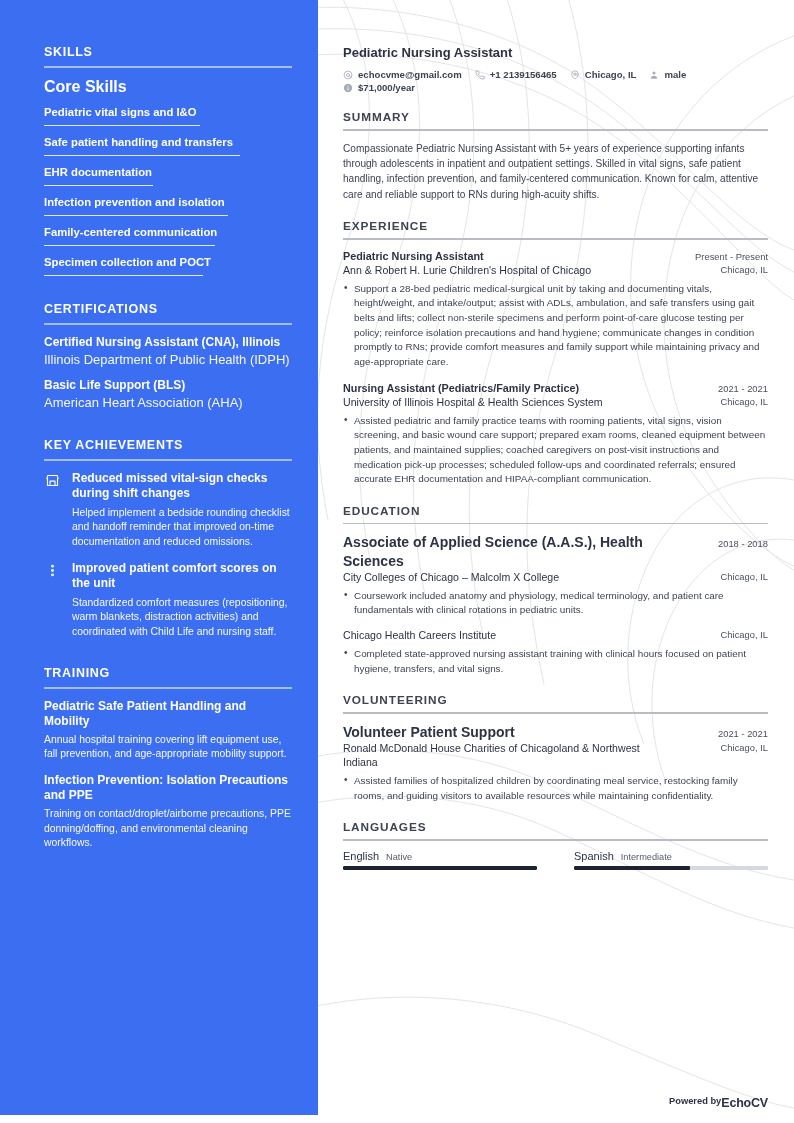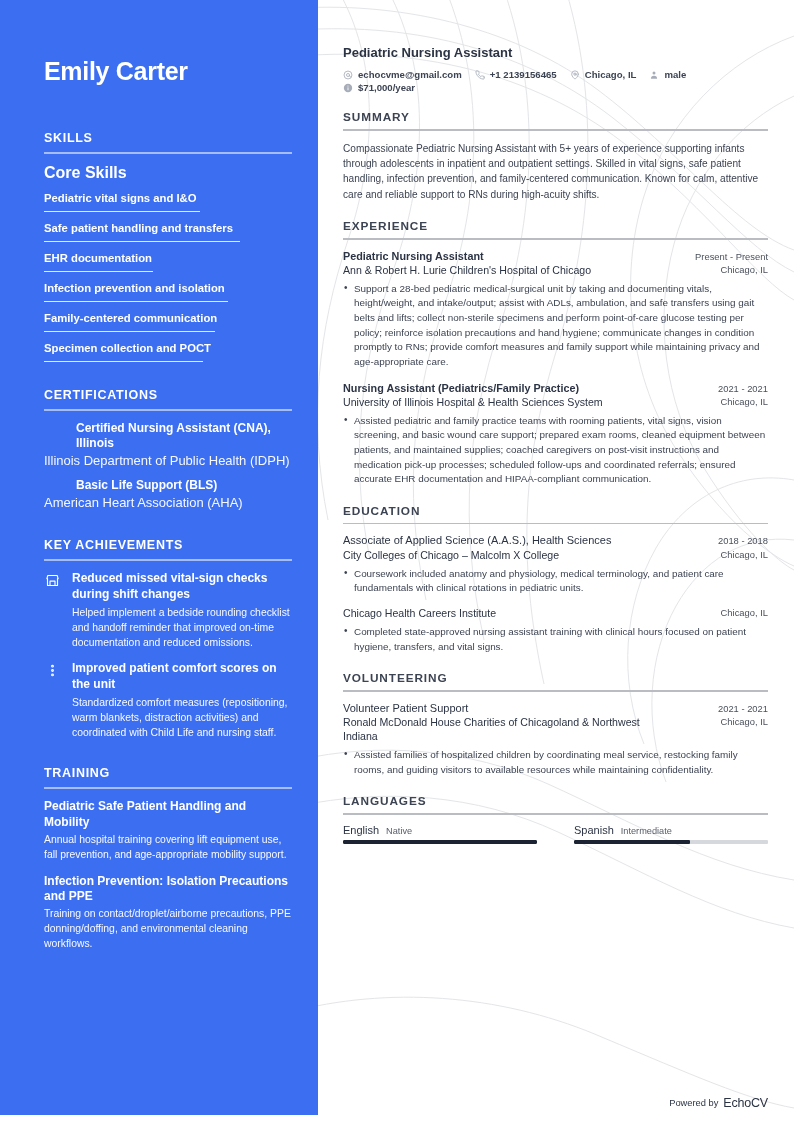--- a/index.html
+++ b/index.html
@@ -97,21 +97,20 @@
     background: rgba(255,255,255,0.85);
     margin-top: 5px;
   }
 
   
   .cert-item { margin-bottom: 9px; }
   .cert-title {
     font-size: 12px;
     font-weight: bold;
     line-height: 1.25;
-    margin-left: 32px;
   }
   .cert-sub {
     font-size: 13px;
     line-height: 1.3;
     margin-top: 2px;
     color: rgba(255,255,255,0.95);
   }
 
   
   .ach-item {
@@ -223,21 +222,21 @@
     justify-content: space-between;
     align-items: baseline;
     gap: 12px;
   }
   .entry-title {
     font-size: 10.8px;
     font-weight: bold;
     color: #2b3344;
     line-height: 1.3;
   }
-  .entry-title.reg { font-weight: normal; font-size: 11px; }
+  .entry-title.reg { font-weight: bold; font-size: 14px; }
   .entry-date {
     font-size: 9.4px;
     color: #4a505c;
     white-space: nowrap;
     flex-shrink: 0;
   }
   .entry-org {
     font-size: 10.6px;
     color: #2b3344;
     line-height: 1.32;
@@ -304,23 +303,23 @@
     background: #1c2433;
     border-radius: 1px;
   }
 
   
   .footer {
     position: absolute;
     right: 26px;
     bottom: 13px;
     display: flex;
-    align-items: center;
-    gap: 5px;
+    align-items: flex-start;
     z-index: 3;
+    font-weight: bold;
   }
   .footer-pre {
     font-size: 9.3px;
     color: #2b3344;
   }
   .footer-brand {
     font-size: 12.5px;
     color: #2b3344;
     letter-spacing: -0.2px;
   }
@@ -345,21 +344,20 @@
       <path d="M476 480 C 420 470, 368 496, 338 548 C 306 604, 300 680, 326 744"></path>
       <path d="M476 540 C 426 534, 384 560, 358 606 C 330 656, 326 724, 348 782"></path>
       <path d="M-20 760 C 60 742, 150 748, 230 784 C 314 822, 388 866, 476 880"></path>
       <path d="M-20 806 C 66 788, 158 794, 240 832 C 326 872, 396 914, 476 928"></path>
       <path d="M-20 1010 C 80 986, 190 996, 286 1038 C 372 1074, 430 1100, 476 1108"></path>
     </g>
   </svg>
 
   <aside class="sidebar">
 
-    <h1 class="name">Emily Carter</h1>
 
     <section class="side-section first">
       <h2 class="side-heading">SKILLS</h2>
       <div class="side-rule"></div>
       <div class="skill-group-title">Core Skills</div>
 
       <div class="skill-item">
         <div class="skill-label">Pediatric vital signs and I&amp;O</div>
         <div class="skill-bar" style="width:63%"></div>
       </div>

